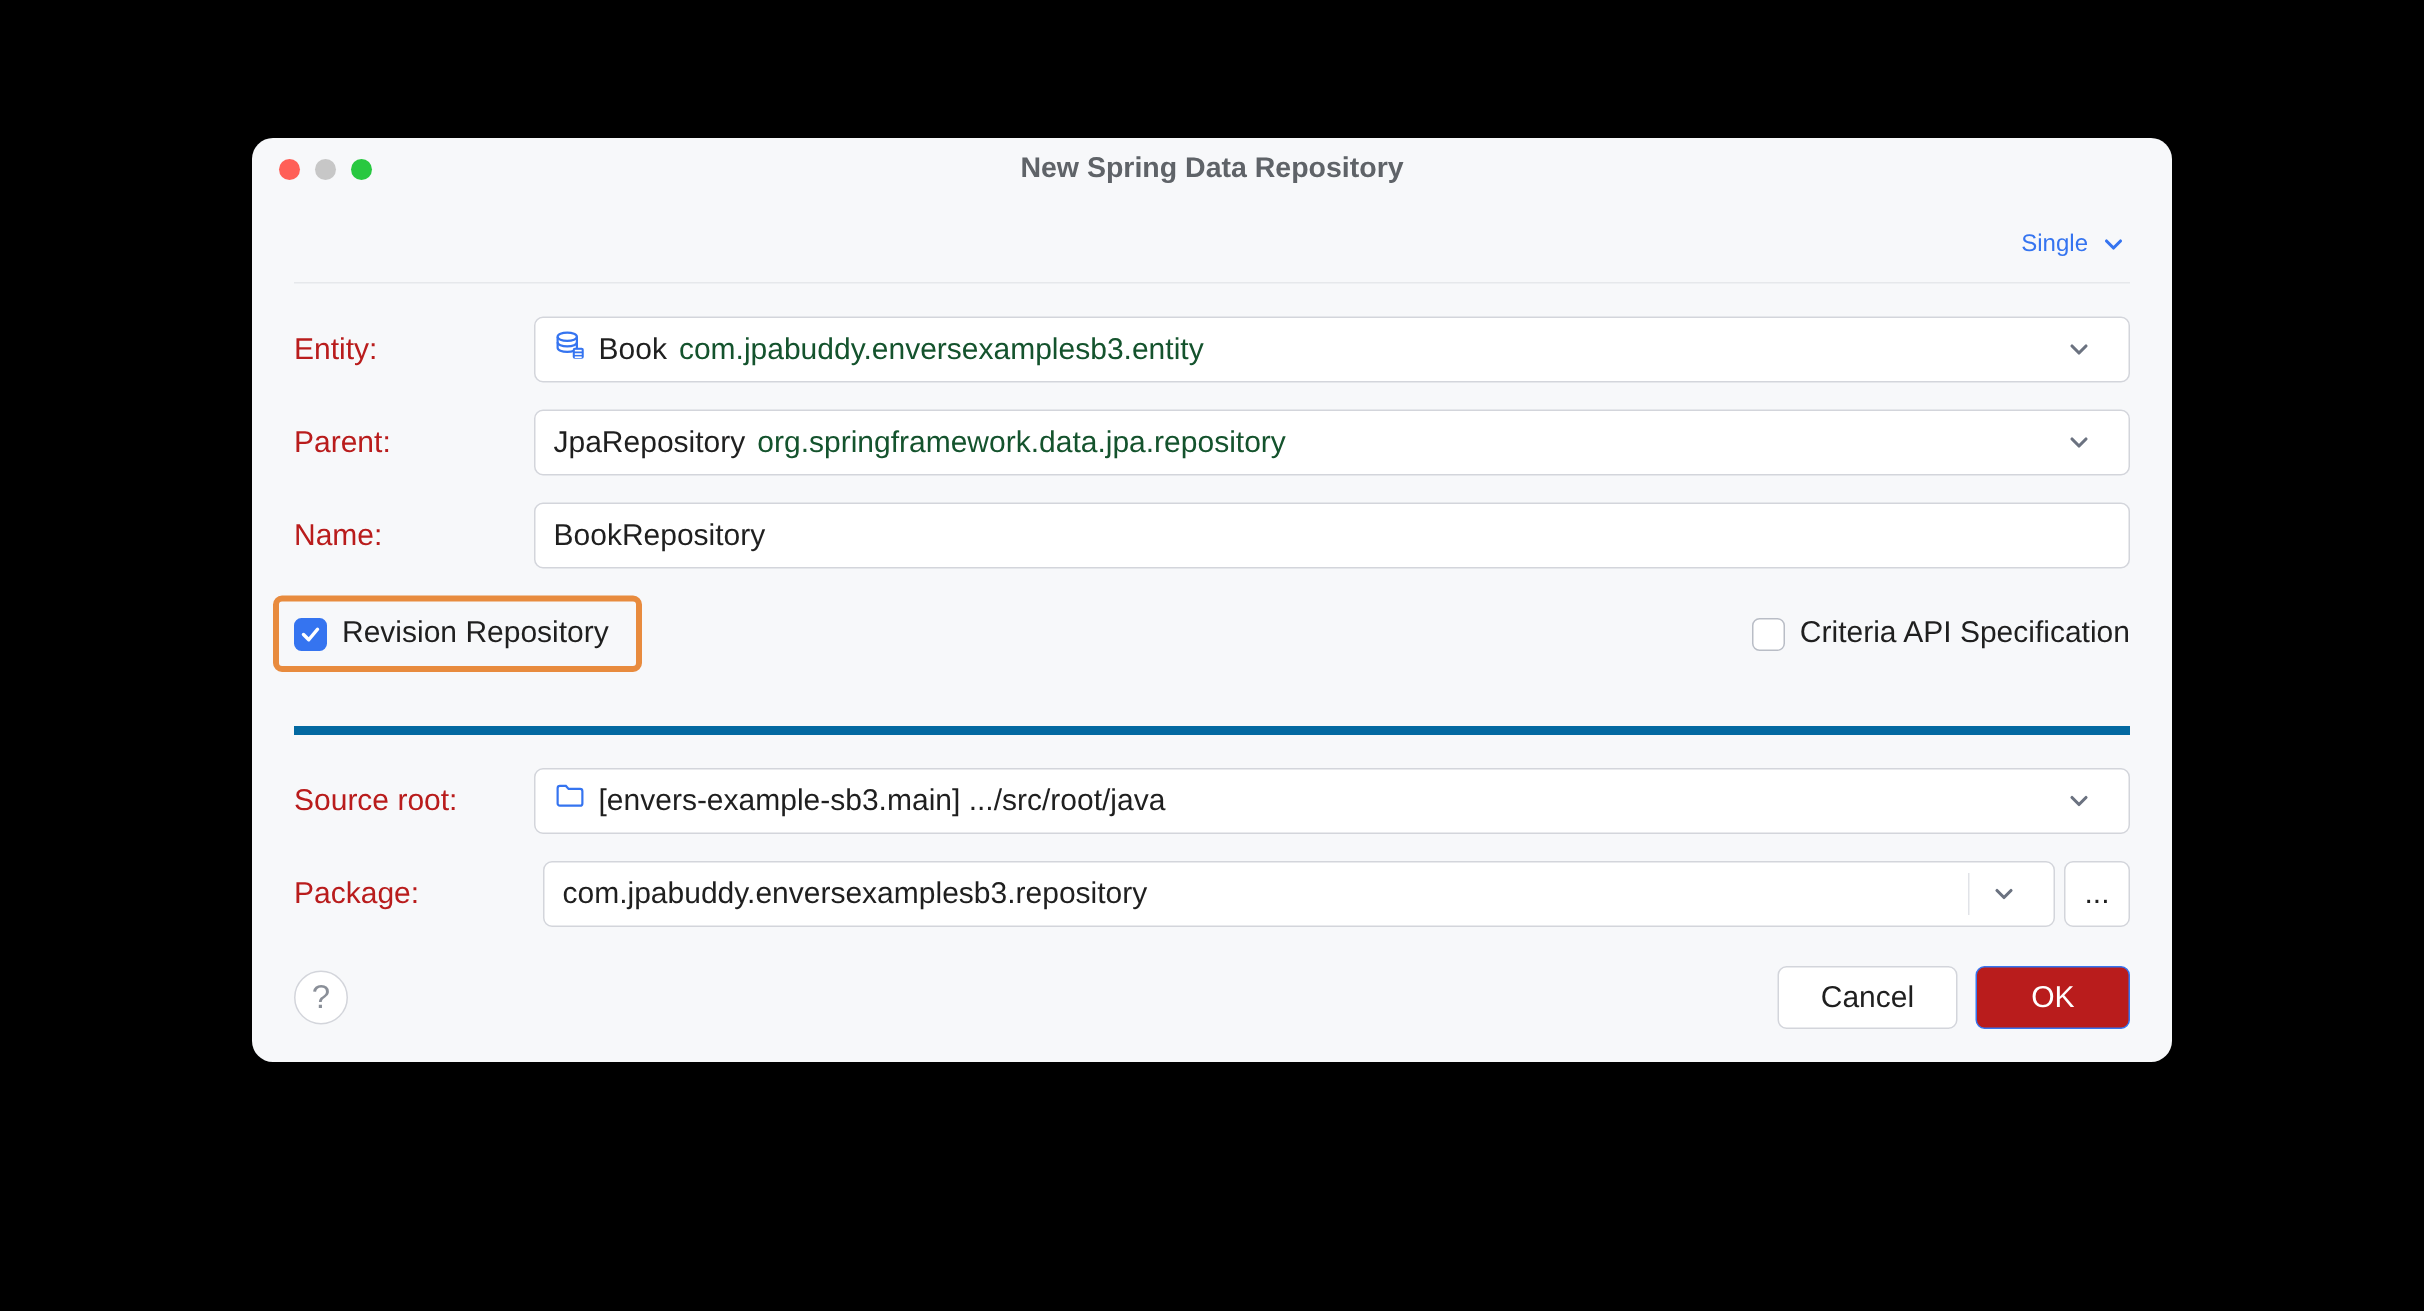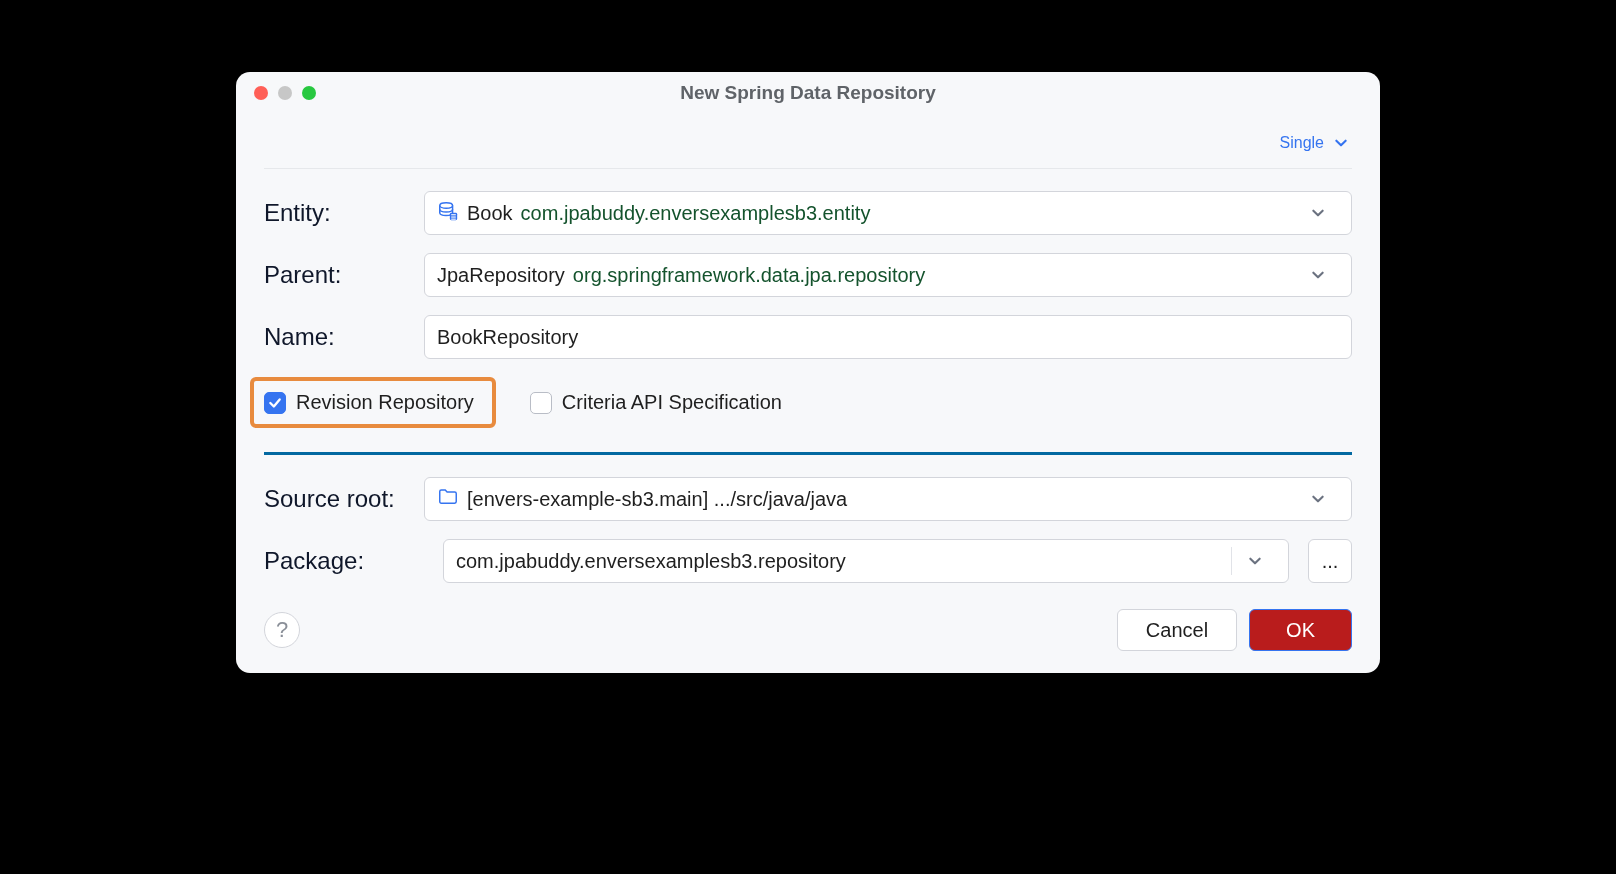--- a/index.html
+++ b/index.html
@@ -7,25 +7,26 @@
     background: #000;
     width: 1616px;
     height: 874px;
     font-family: -apple-system, BlinkMacSystemFont, "Segoe UI", Helvetica, Arial, sans-serif;
     display: flex;
     align-items: flex-start;
     justify-content: center;
     padding-top: 72px;
   }
   .dialog {
-    width: 1144px;
+    width: 1280px;
     background: #f7f8fa;
     border-radius: 14px;
     box-shadow: 0 20px 60px rgba(0,0,0,0.5);
     overflow: hidden;
+    margin-top: 20px;
   }
   .titlebar {
     display: flex;
     align-items: center;
     padding: 14px 18px 10px 18px;
     position: relative;
   }
   .traffic-lights { display: flex; gap: 10px; }
   .light { width: 14px; height: 14px; border-radius: 50%; }
   .light.red { background: #ff5f57; }
@@ -54,22 +55,22 @@
     display: flex; align-items: center; gap: 6px;
     cursor: pointer;
   }
   .form-row {
     display: flex;
     align-items: center;
     margin-bottom: 18px;
   }
   .label {
     width: 160px;
-    font-size: 24px;
-    color: #0f172a;
+    font-size: 20px;
+    color: #b91c1c;
   }
   .field {
     flex: 1;
     height: 44px;
     background: #fff;
     border: 1px solid #d3d5db;
     border-radius: 6px;
     display: flex;
     align-items: center;
     padding: 0 12px;
@@ -91,22 +92,23 @@
     width: 22px; height: 22px;
     display: flex; align-items: center; justify-content: center;
   }
   .entity-icon svg { width: 22px; height: 22px; }
   .folder-icon svg { width: 22px; height: 22px; }
   .checkbox-row {
     display: flex;
     align-items: center;
     gap: 34px;
     margin: 6px 0 22px 0;
-    padding-bottom: 24px;
-    border-bottom: 3px solid #0369a1;
+    padding-bottom: 36px;
+    border-bottom: 6px solid #0369a1;
+    justify-content: space-between;
   }
   .check-wrap {
     display: flex; align-items: center; gap: 10px;
     font-size: 20px; color: #1f1f1f;
   }
   .check {
     width: 22px; height: 22px;
     border: 1.5px solid #b9bdc6;
     border-radius: 5px;
     display: flex; align-items: center; justify-content: center;
@@ -116,21 +118,21 @@
     background: #3574f0;
     border-color: #3574f0;
   }
   .check.checked svg { width: 14px; height: 14px; }
   .highlight-box {
     border: 4px solid #e88b3e;
     border-radius: 6px;
     padding: 10px 18px 10px 10px;
     margin-left: -14px;
   }
-  .package-row { display: flex; align-items: center; gap: 19px; margin-bottom: 26px; }
+  .package-row { display: flex; align-items: center; gap: 6px; margin-bottom: 26px; }
   .package-row .field { flex: 1; }
   .more-btn {
     width: 44px; height: 44px;
     background: #fff;
     border: 1px solid #d3d5db;
     border-radius: 6px;
     display: flex; align-items: center; justify-content: center;
     font-size: 20px; color: #1f1f1f;
     cursor: pointer;
   }
@@ -260,21 +262,21 @@
     </div>
 
     <div class="form-row">
       <div class="label">Source root:</div>
       <div class="field dropdown">
         <span class="folder-icon">
           <svg viewBox="0 0 24 24">
             <path d="M3 6 C3 5 3.7 4.3 4.7 4.3 H9 L11 6.5 H19.3 C20.3 6.5 21 7.2 21 8.2 V17 C21 18 20.3 18.7 19.3 18.7 H4.7 C3.7 18.7 3 18 3 17 Z" fill="none" stroke="#3574f0" stroke-width="1.6"></path>
           </svg>
         </span>
-        <span class="text-main">[envers-example-sb3.main] .../src/java/java</span>
+        <span class="text-main">[envers-example-sb3.main] .../src/root/java</span>
         <span class="chev">
           <svg viewBox="0 0 12 12">
               <path d="M2 4 L6 8 L10 4" fill="none" stroke="#6b7280" stroke-width="1.8" stroke-linecap="round" stroke-linejoin="round"></path>
             </svg>
         </span>
       </div>
     </div>
 
     <div class="package-row">
       <div class="label" style="width:160px">Package:</div>

